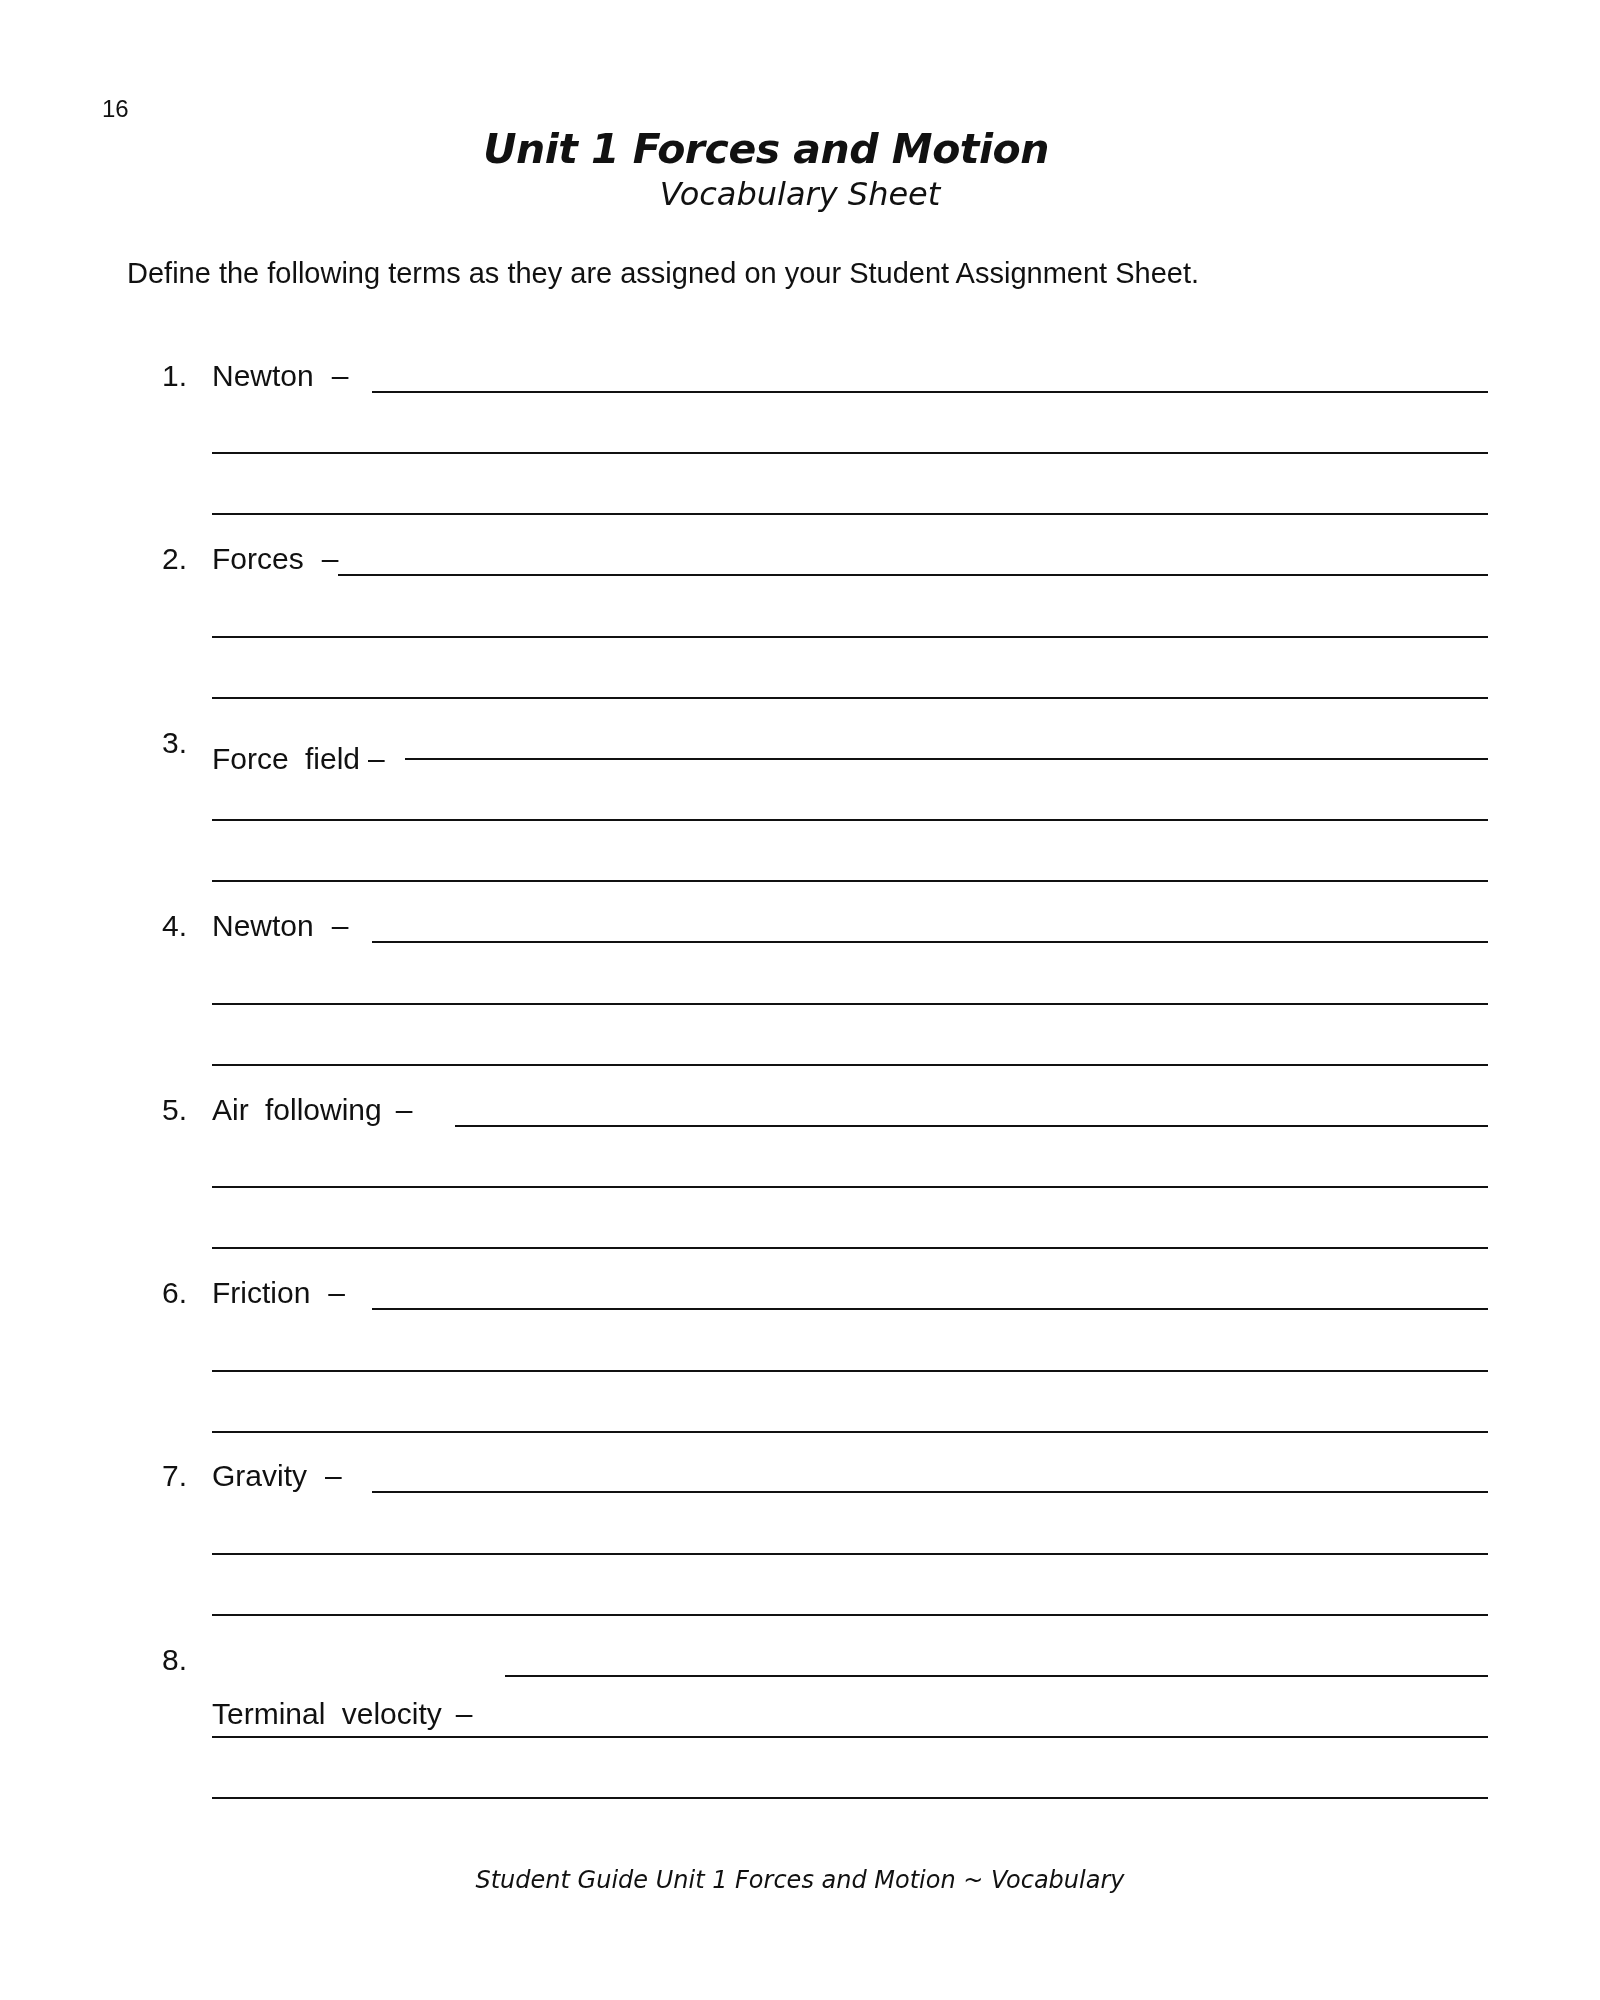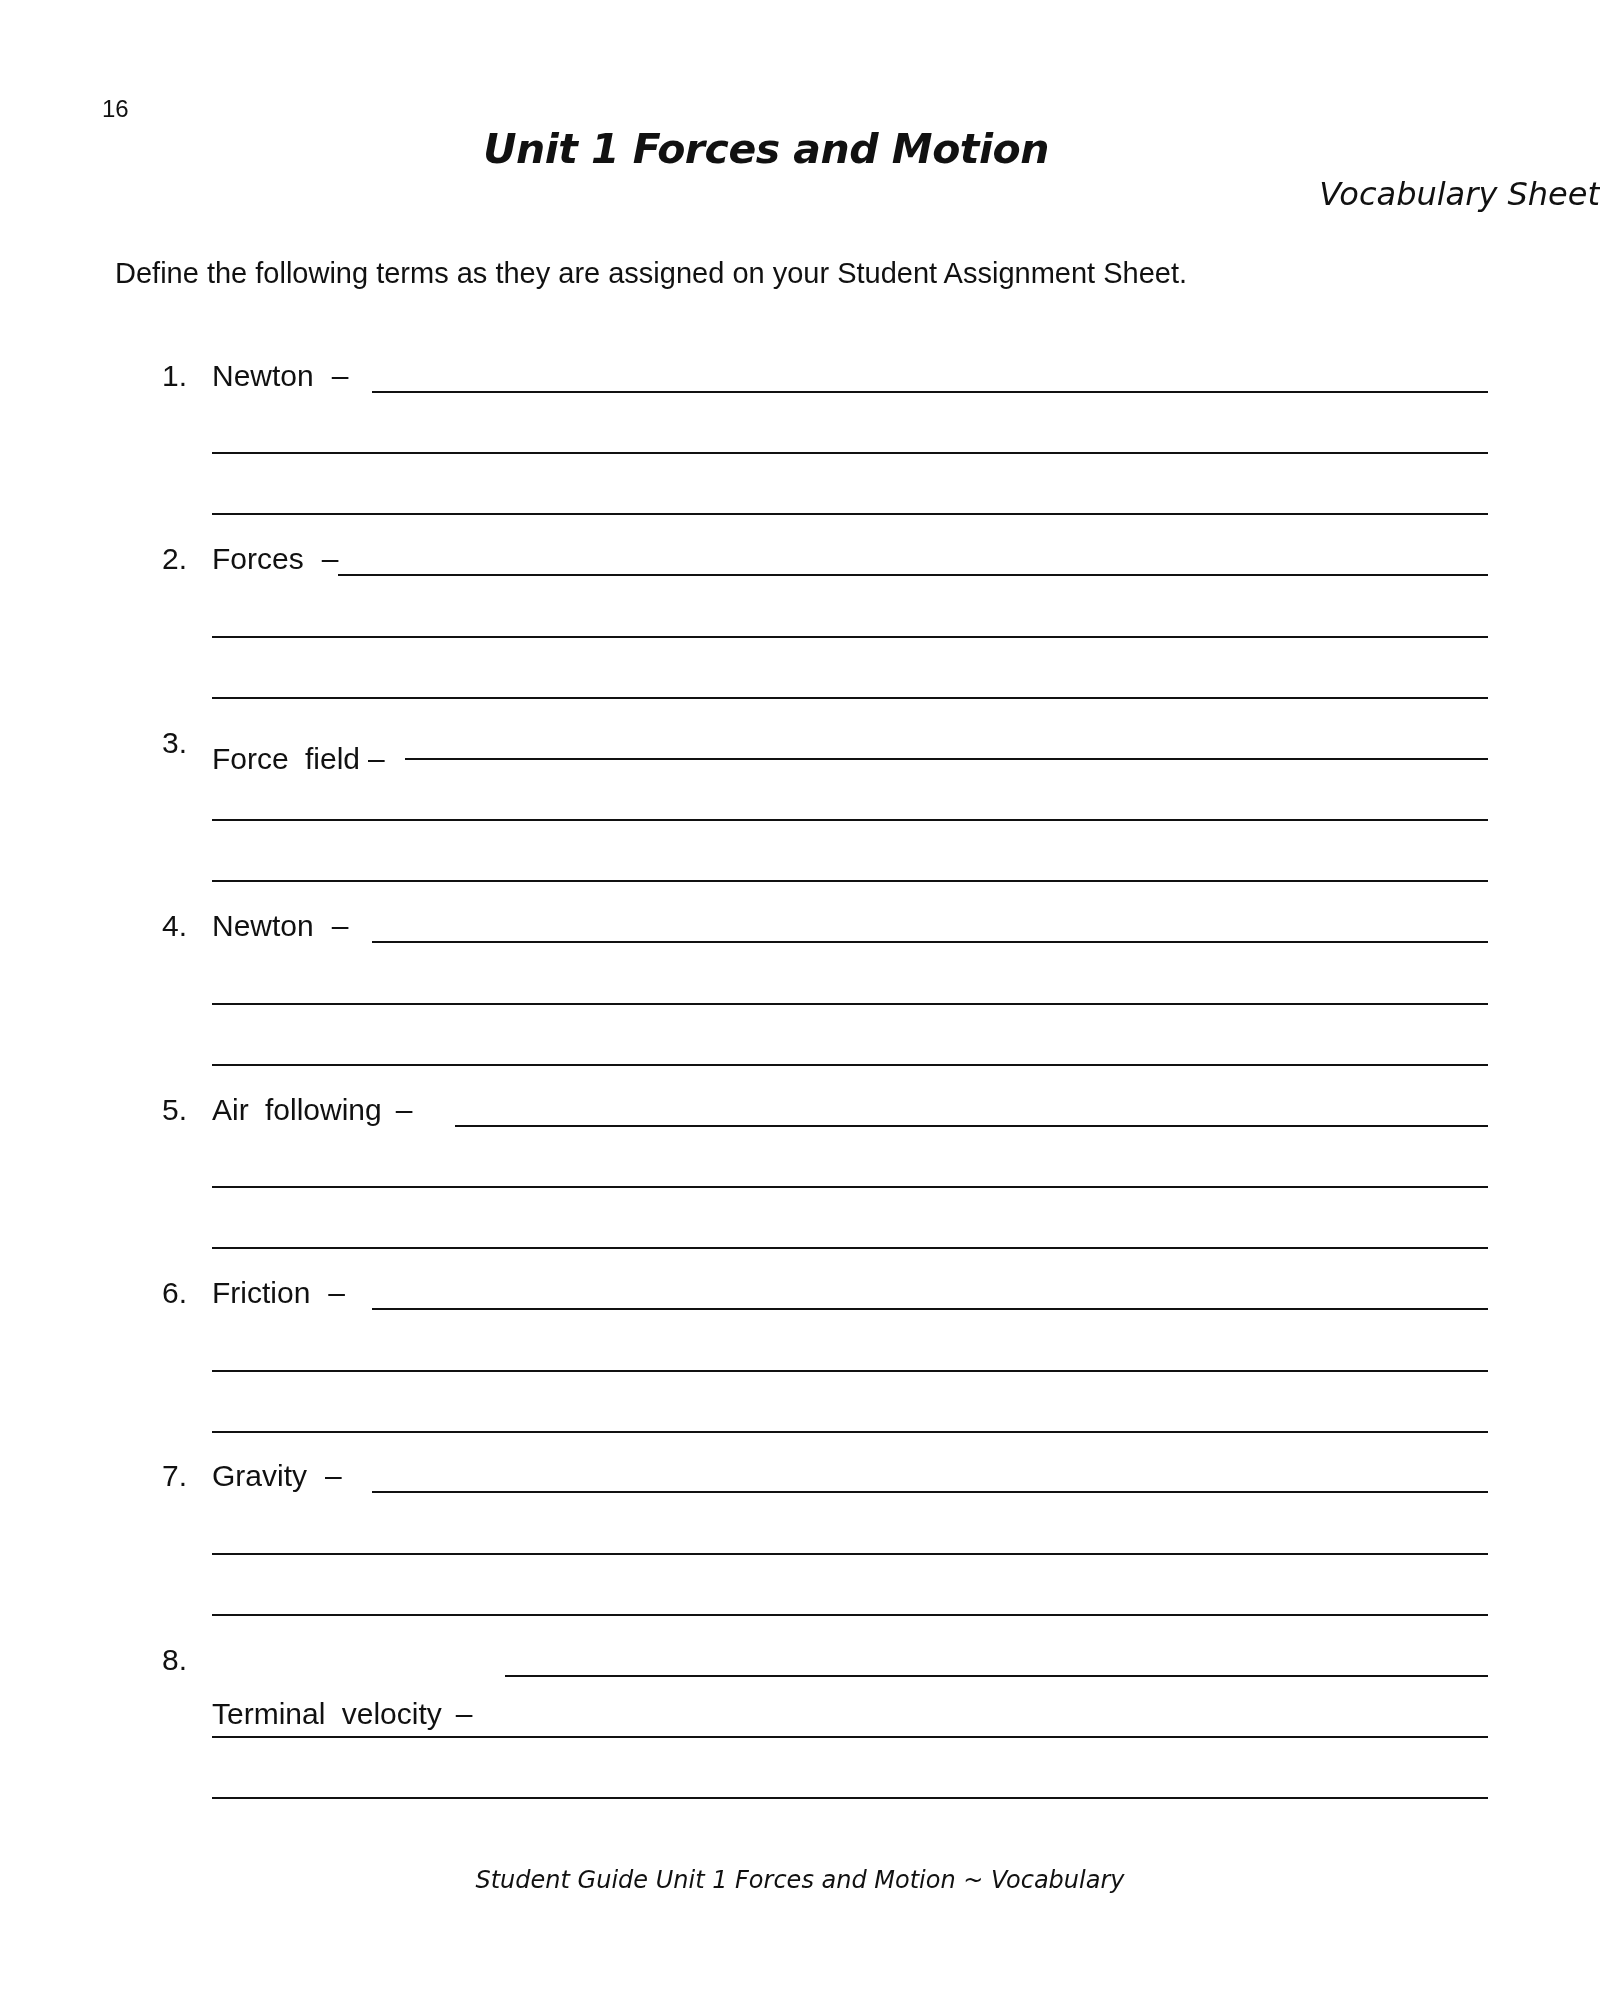--- a/index.html
+++ b/index.html
@@ -2,22 +2,22 @@
 <html><head>
 <meta charset="utf-8">
 <style>
   html, body { margin: 0; padding: 0; background: #ffffff; }
   body { width: 1600px; height: 2000px; position: relative; overflow: hidden; color: #111111; }
   .abs { position: absolute; white-space: nowrap; }
   .serif { font-family: Liberation Sans, sans-serif; }
   .hand { font-family: "DejaVu Sans", "Liberation Sans", sans-serif; font-style: oblique; }
   .page-number { left: 102px; top: 97px; font-size: 24px; line-height: 24px; }
   .title { left: 0; width: 1532px; text-align: center; top: 129px; font-size: 41px; line-height: 41px; font-weight: bold; letter-spacing: -0.5px; }
-  .subtitle { left: 0; width: 1600px; text-align: right; top: 178px; font-size: 32px; line-height: 32px; }
-  .instructions { left: 115px; top: 259px; font-size: 29px; line-height: 29px; }
+  .subtitle { left: 0; width: 1600px; text-align: center; top: 178px; font-size: 32px; line-height: 32px; }
+  .instructions { left: 127px; top: 259px; font-size: 29px; line-height: 29px; }
   .item-num { left: 162px; font-size: 30px; line-height: 30px; }
   .item-term { left: 212px; font-size: 30px; line-height: 30px; word-spacing: 8px; }
   .item-dash { margin-left: 18px; }
   .rule { position: absolute; height: 0; border-top: 2px solid #111111; right: 112px; }
   .rule.full { left: 212px; }
   .footer { left: 0; width: 1600px; text-align: center; top: 1868px; font-size: 24px; line-height: 24px; }
 </style>
 </head>
 <body>
 

